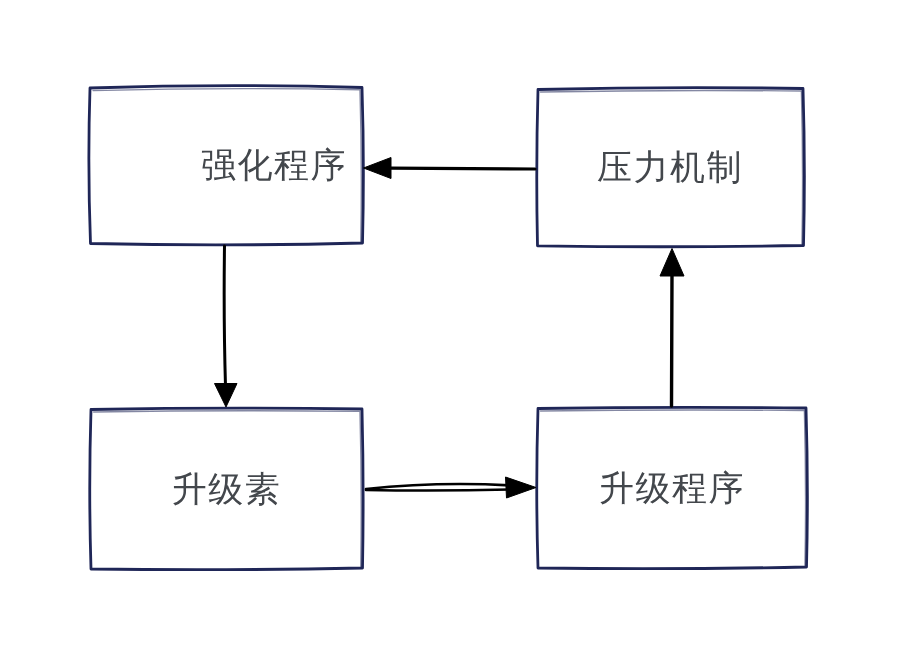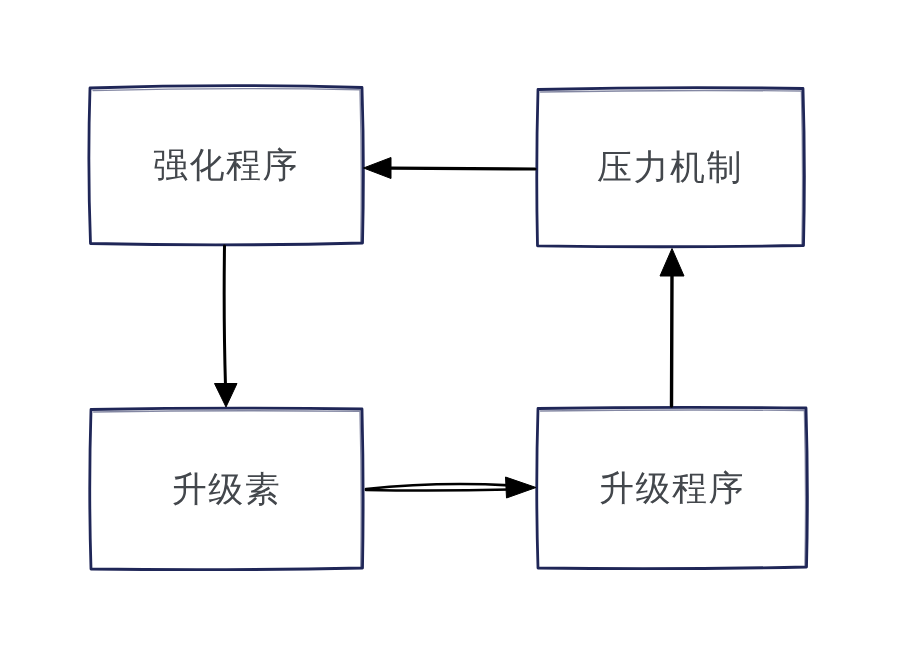--- a/index.html
+++ b/index.html
@@ -99,21 +99,21 @@
       <path class="arrow-stroke" style="stroke-width:2.6" d="M 366,490 Q 446,491.5 527,489"></path>
       <path class="arrow-head" d="M 536,487.5 L 505.5,477 L 506.5,498 Z"></path>
     </g>
 
     <g>
       <path class="arrow-stroke" style="stroke-width:3.4" d="M 671.5,406 L 672,273"></path>
       <path class="arrow-head" d="M 672,248.5 L 660,276 L 684,276 Z"></path>
     </g>
   </svg>
 
-  <div class="node-label" style="left:88px; top:86px; width:276px; height:159px;">强化程序</div>
+  <div class="node-label" style="left:88px; top:86px; width:276px; height:159px;padding-left:48px;">强化程序</div>
 
   <div class="node-label" style="left:535px; top:88px; width:270px; height:159px;">压力机制</div>
 
   <div class="node-label" style="left:89px; top:408px; width:275px; height:162px;">升级素</div>
 
   <div class="node-label" style="left:536px; top:407px; width:272px; height:162px;text-align:right;">升级程序</div>
 
 </div>
 
 </body></html>

